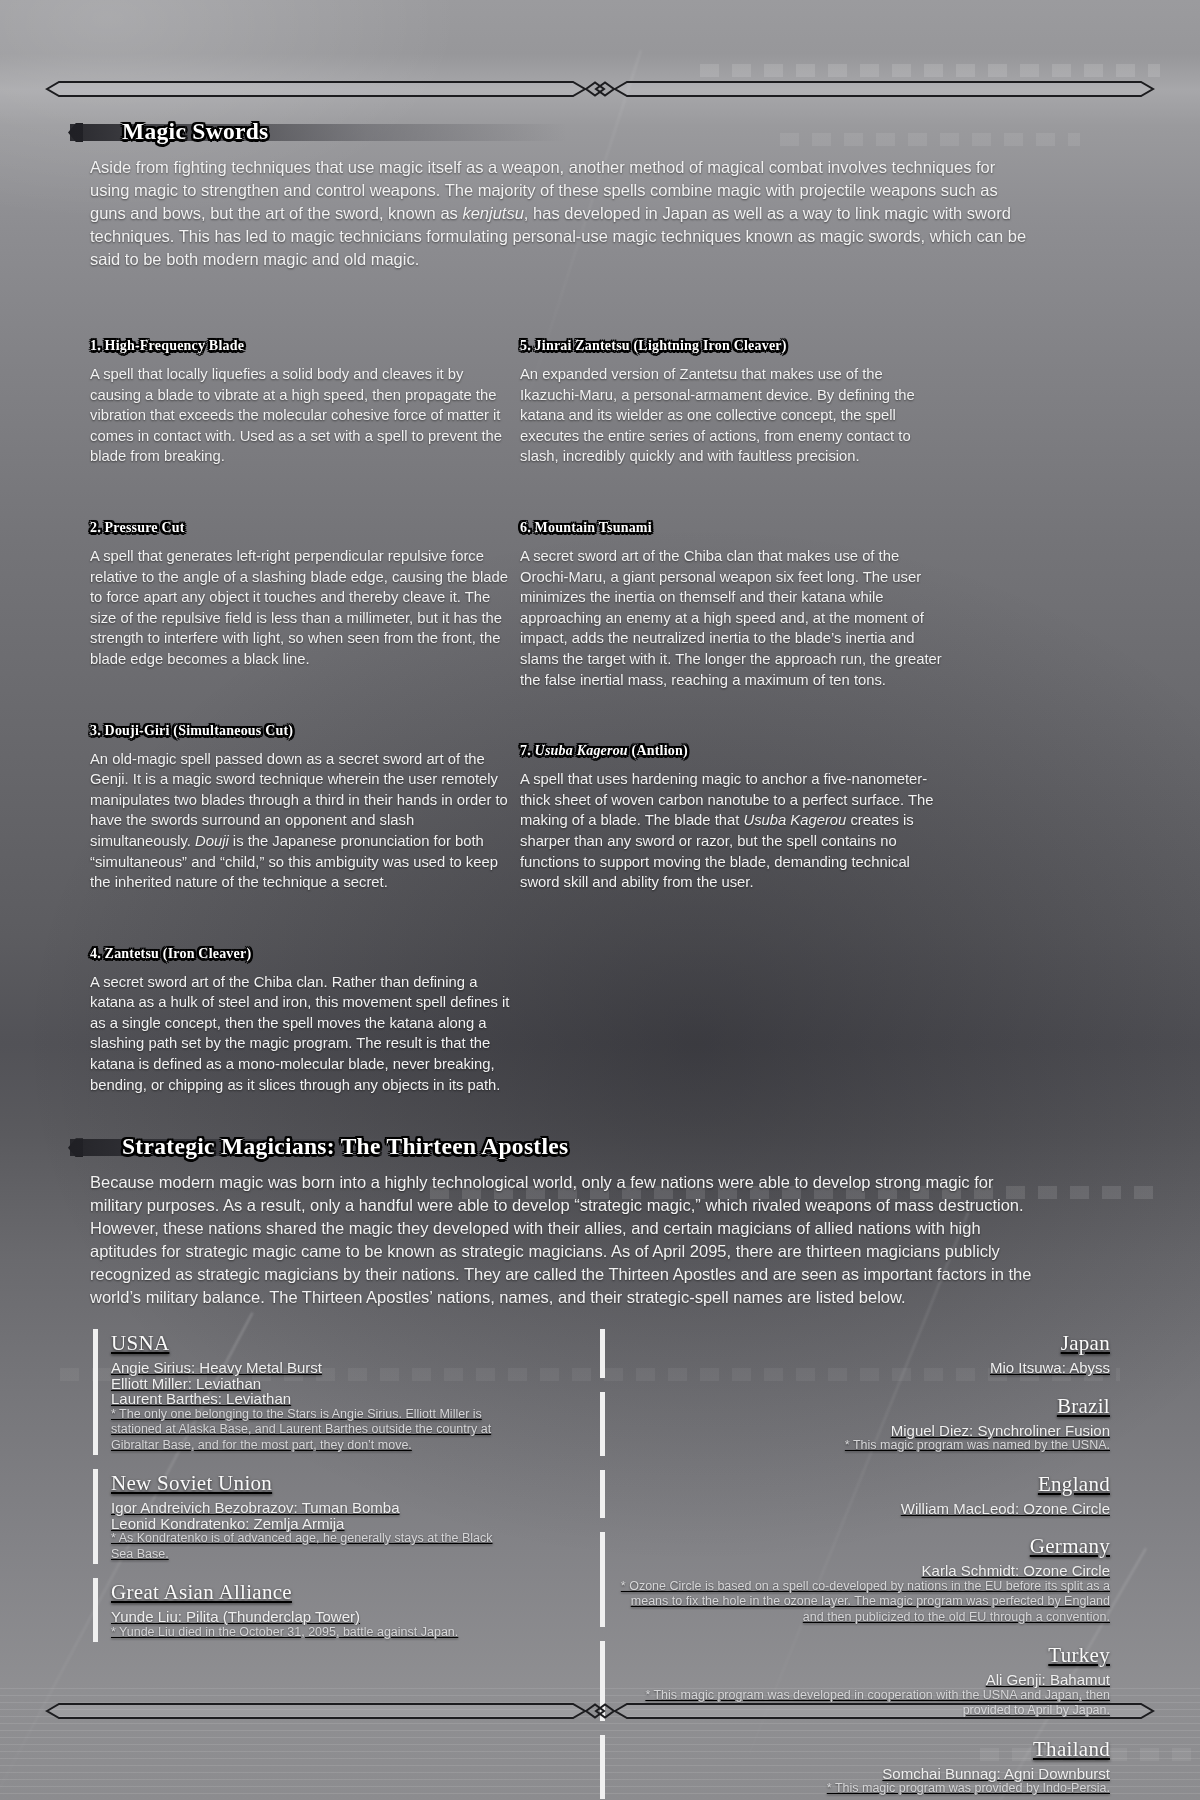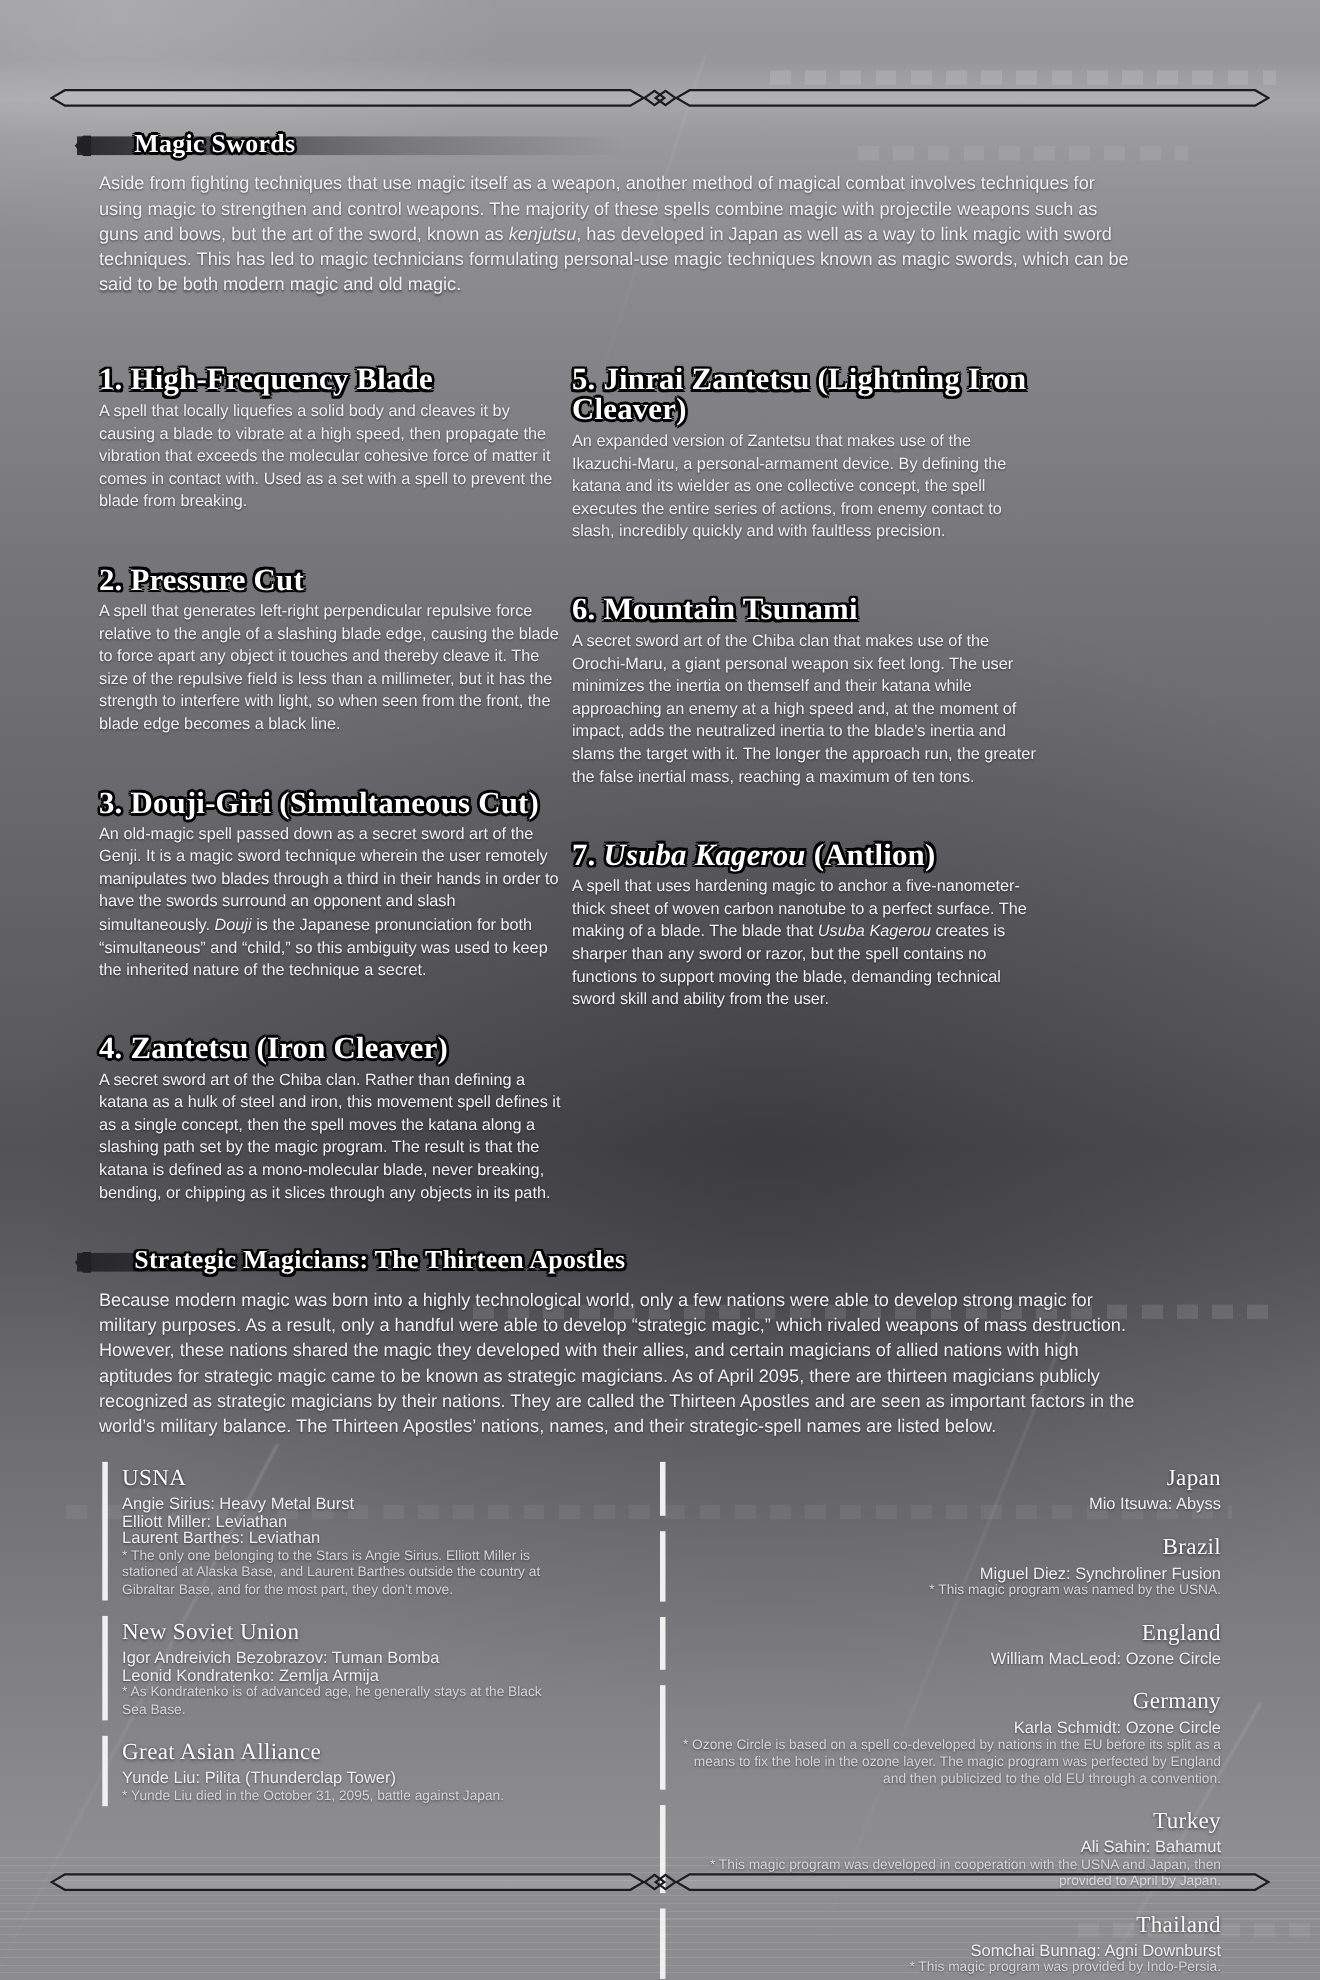--- a/index.html
+++ b/index.html
@@ -36,27 +36,27 @@
     background:linear-gradient(90deg, rgba(32,32,37,0.92), rgba(80,80,86,0.45) 55%, rgba(120,120,126,0) 92%);}
   .sec-arrow{position:absolute;left:-22px;top:7px;width:15px;height:19px;background:#1e1e22;
     clip-path:polygon(100% 0, 100% 100%, 52% 100%, 0 50%, 52% 0);}
   .sec-title{position:relative;font-size:23.5px;letter-spacing:0.3px;line-height:30px;}
   .intro{margin:8px 0 0 5px;width:945px;font-size:16.5px;line-height:23px;color:#f2f2f2;
     text-shadow:0 1px 2px rgba(0,0,0,0.55);}
   .cols{display:flex;margin:14px 0 0 5px;gap:10px;}
   .col-l{width:420px;flex:0 0 420px;}
   .col-r{width:425px;flex:0 0 425px;}
   .spell + .spell{margin-top:14px;}
-  .spell-h{font-size:28px;line-height:27px;letter-spacing:0.2px;margin-bottom:5px;margin-top:47px;}
+  .spell-h{font-size:14px;line-height:27px;letter-spacing:0.2px;margin-bottom:5px;margin-top:47px;}
   .spell-b{font-size:14.8px;line-height:20.6px;color:#f2f2f2;text-shadow:0 1px 2px rgba(0,0,0,0.55);}
   .apostles{margin-top:36px;}
   .nations{display:flex;margin:20px 0 0 8px;gap:87px;}
   .ncol-l{width:420px;flex:0 0 420px;}
   .ncol-r{width:510px;flex:0 0 510px;text-align:right;}
-  .nation{border-left:5px solid #f0f0f0;padding:1px 0 2px 13px;margin-bottom:14px;}
+  .nation{border-left:5px solid #f0f0f0;padding:1px 0 2px 13px;margin-bottom:14px;text-decoration:underline;}
   .nation-name{font-family:"Liberation Serif","DejaVu Serif",serif;font-weight:400;font-size:21px;line-height:26px;color:#fafafa;
     text-shadow:0 1px 3px rgba(0,0,0,0.7);margin-bottom:4px;letter-spacing:0.3px;}
   .nation-entry{font-size:15px;line-height:15.5px;color:#f0f0f0;text-shadow:0 1px 2px rgba(0,0,0,0.5);}
   .nation-note{font-size:12.5px;line-height:15.5px;color:#d7d7d9;text-shadow:0 1px 2px rgba(0,0,0,0.5);}
   em{text-align:center;}
 </style>
 </head>
 <body>
 
 <div class="page">
@@ -171,21 +171,21 @@
             <div class="nation-name">England</div>
             <div class="nation-entry">William MacLeod: Ozone Circle</div>
           </div>
           <div class="nation">
             <div class="nation-name">Germany</div>
             <div class="nation-entry">Karla Schmidt: Ozone Circle</div>
             <div class="nation-note">* Ozone Circle is based on a spell co-developed by nations in the EU before its split as a means to fix the hole in the ozone layer. The magic program was perfected by England and then publicized to the old EU through a convention.</div>
           </div>
           <div class="nation">
             <div class="nation-name">Turkey</div>
-            <div class="nation-entry">Ali Sahin: Bahamut</div>
+            <div class="nation-entry">Ali Genji: Bahamut</div>
             <div class="nation-note">* This magic program was developed in cooperation with the USNA and Japan, then provided to April by Japan.</div>
           </div>
           <div class="nation">
             <div class="nation-name">Thailand</div>
             <div class="nation-entry">Somchai Bunnag: Agni Downburst</div>
             <div class="nation-note">* This magic program was provided by Indo-Persia.</div>
           </div>
         </div>
       </div>
     </section>

